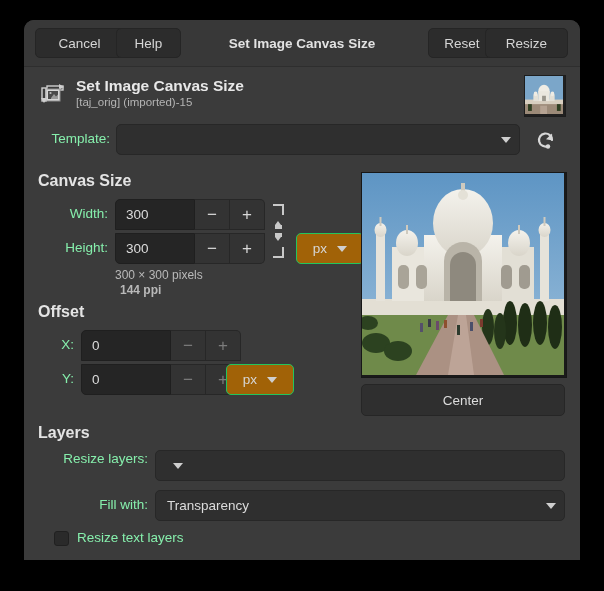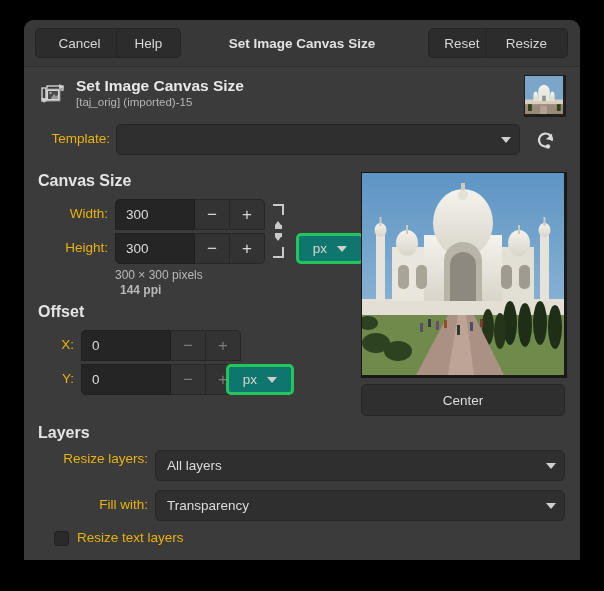--- a/index.html
+++ b/index.html
@@ -109,21 +109,21 @@
   }
 
   
   .section-label {
     font-size: 16px;
     font-weight: bold;
     color: #e4e4e4;
   }
   .row-label {
     font-size: 13.5px;
-    color: #eab308;
+    color: #86efac;
     text-align: right;
   }
 
   .combo {
     background: #2f2f2f;
     border: 1px solid #272727;
     border-radius: 5px;
     height: 31px;
     display: flex;
     align-items: center;
@@ -172,22 +172,22 @@
     cursor: pointer;
     user-select: none;
   }
   .spin .sbtn.dim { color: #7c7c7c; }
   .spin.top .entry { border-radius: 5px 0 0 0; }
   .spin.top .sbtn.last { border-radius: 0 5px 0 0; }
   .spin.bot .entry { border-radius: 0 0 0 5px; }
   .spin.bot .sbtn.last { border-radius: 0 0 5px 0; }
 
   .unitbox {
-    background: #0f766e;
-    border: 3px solid #22c55e;
+    background: #a16207;
+    border: 1px solid #22c55e;
     border-radius: 5px;
     height: 31px;
     display: flex;
     align-items: center;
     justify-content: center;
     color: #d6d6d6;
     font-size: 13.5px;
     box-sizing: border-box;
     cursor: pointer;
   }
@@ -421,21 +421,20 @@
       <rect x="58" y="150" width="3" height="9" fill="#55506a"></rect>
     </svg>
   </div>
 
   <div class="abs plainbtn" style="left:337px; top:364px; width:204px; height:32px;">Center</div>
 
   <div class="abs section-label" style="left:14px; top:404px;">Layers</div>
 
   <div class="abs row-label" style="left:14px; top:431px; width:110px;">Resize layers:</div>
   <div class="abs combo" style="left:131px; top:430px; width:410px;">
-    <span class="cval">All layers</span>
     <span class="caret"></span>
   </div>
 
   <div class="abs row-label" style="left:14px; top:477px; width:110px;">Fill with:</div>
   <div class="abs combo" style="left:131px; top:470px; width:410px;">
     <span class="cval">Transparency</span>
     <span class="caret"></span>
   </div>
 
   <div class="abs checkbox" style="left:30px; top:511px;"></div>

